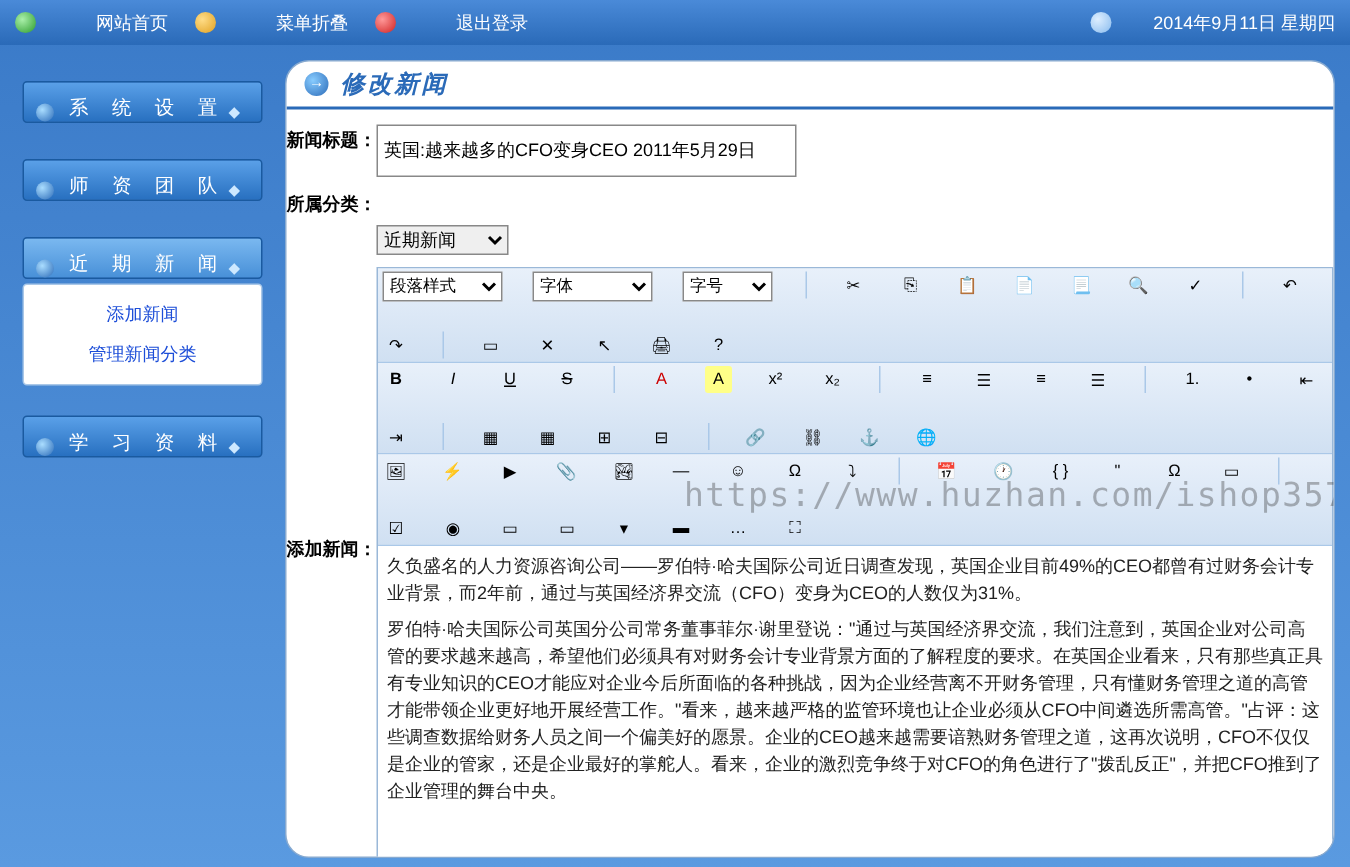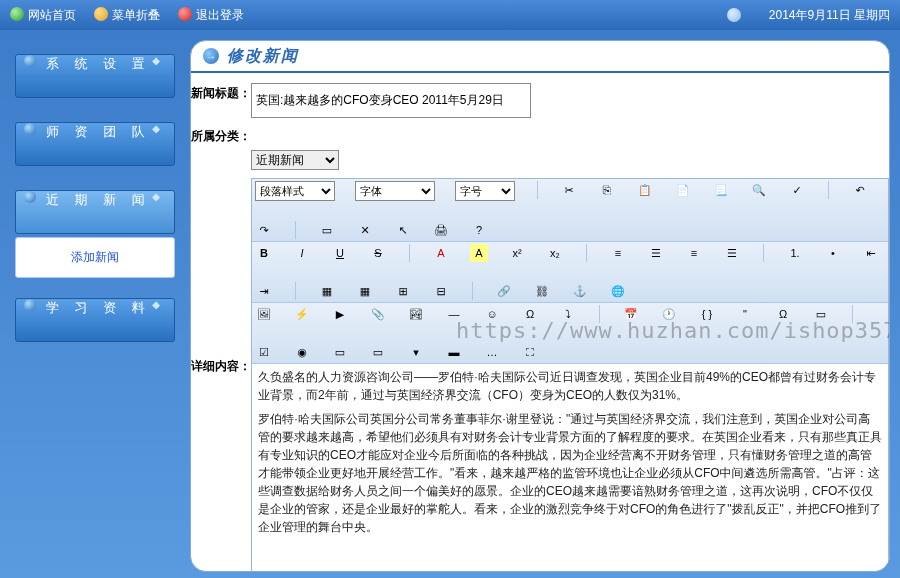--- a/index.html
+++ b/index.html
@@ -1,26 +1,26 @@
 <!DOCTYPE html>
 <html><head>
 <meta charset="utf-8">
 <style>
 * { margin: 0; padding: 0; box-sizing: border-box; font-family: Arial, "Microsoft YaHei", sans-serif; }
 body { width: 900px; height: 578px; background: linear-gradient(#3a7ac8, #5a9ae0); overflow: hidden; font-size: 12px; }
 
 .topbar { height: 30px; background: linear-gradient(#4a8ad8, #2a6ab8); display: flex; align-items: center; color: white; padding: 0 10px; }
-.topbar-item { display: flex; margin-right: 18px; cursor: pointer; }
+.topbar-item { display: flex; align-items: center; margin-right: 18px; cursor: pointer; gap: 36px; }
 .topbar-icon { width: 14px; height: 14px; margin-right: 4px; border-radius: 50%; }
 .spacer { flex: 1; }
 
 .main-area { display: flex; height: 548px; padding: 4px 0 0 0; }
 
 .sidebar { width: 190px; padding: 20px 10px 0 15px; }
-.sidebar-menu { width: 160px; height: 44px; background: linear-gradient(#5aa0e8, #2870c0); border: 1px solid #1a5aa0; border-radius: 3px; color: white; display: flex; align-items: flex-start; padding: 0 8px; margin-bottom: 8px; cursor: pointer; letter-spacing: 6px; font-size: 13px; }
+.sidebar-menu { width: 160px; height: 28px; background: linear-gradient(#5aa0e8, #2870c0); border: 1px solid #1a5aa0; border-radius: 3px; color: white; display: flex; align-items: flex-end; padding: 0 8px; margin-bottom: 8px; cursor: pointer; letter-spacing: 6px; font-size: 13px; }
 .sidebar-menu.active { background: linear-gradient(#7ab8f0, #4890d8); }
 .menu-bullet { width: 12px; height: 12px; background: radial-gradient(circle at 35% 35%, #aaddff, #2a6ab8); border-radius: 50%; margin-right: 10px; }
 .diamond { margin-left: auto; font-size: 10px; color: #cde8ff; }
 
 .submenu { background: white; border: 1px solid #aac8e8; border-radius: 3px; margin: -5px 0 10px 0; padding: 6px 0; width: 160px; }
 .submenu-item { text-align: center; padding: 5px 0; cursor: pointer; color: #1d4ed8; }
 
 .content { flex: 1; background: white; border: 1px solid #88aad0; border-radius: 16px; margin: 6px 10px 6px 0; padding: 0; overflow: hidden; position: relative; }
 
 .content-header { height: 32px; border-bottom: 2px solid #2a6ab8; display: flex; align-items: center; padding: 0 12px; }
@@ -90,20 +90,21 @@
       <span class="diamond">◆</span>
     </div>
     <div style="height:16px"></div>
     <div class="sidebar-menu active">
       <span class="menu-bullet"></span>
       <span>近 期 新 闻</span>
       <span class="diamond">◆</span>
     </div>
     <div class="submenu">
       <div class="submenu-item">添加新闻</div>
+      <div class="submenu-item">管理新闻分类</div>
     </div>
     <div style="height:10px"></div>
     <div class="sidebar-menu">
       <span class="menu-bullet"></span>
       <span>学 习 资 料</span>
       <span class="diamond">◆</span>
     </div>
   </div>
 
   <div class="content">
@@ -117,21 +118,21 @@
         <span class="form-label">新闻标题：</span>
         <input class="form-input" value="英国:越来越多的CFO变身CEO 2011年5月29日" style="">
       </div>
       <div class="form-row">
         <span class="form-label">所属分类：</span>
         <select class="form-select">
           <option>近期新闻</option>
         </select>
       </div>
       <div class="form-row">
-        <span class="form-label" style="padding-top:180px">详细内容：</span>
+        <span class="form-label" style="padding-top:180px">添加新闻：</span>
         <div class="editor-wrap">
 
           <div class="editor-toolbar">
             <select class="tb-select" style="width:80px"><option>段落样式</option></select>
             <select class="tb-select" style="width:80px"><option>字体</option></select>
             <select class="tb-select" style="width:60px"><option>字号</option></select>
             <span class="tb-sep"></span>
             <span class="tb-btn">✂</span>
             <span class="tb-btn">⎘</span>
             <span class="tb-btn">📋</span>

